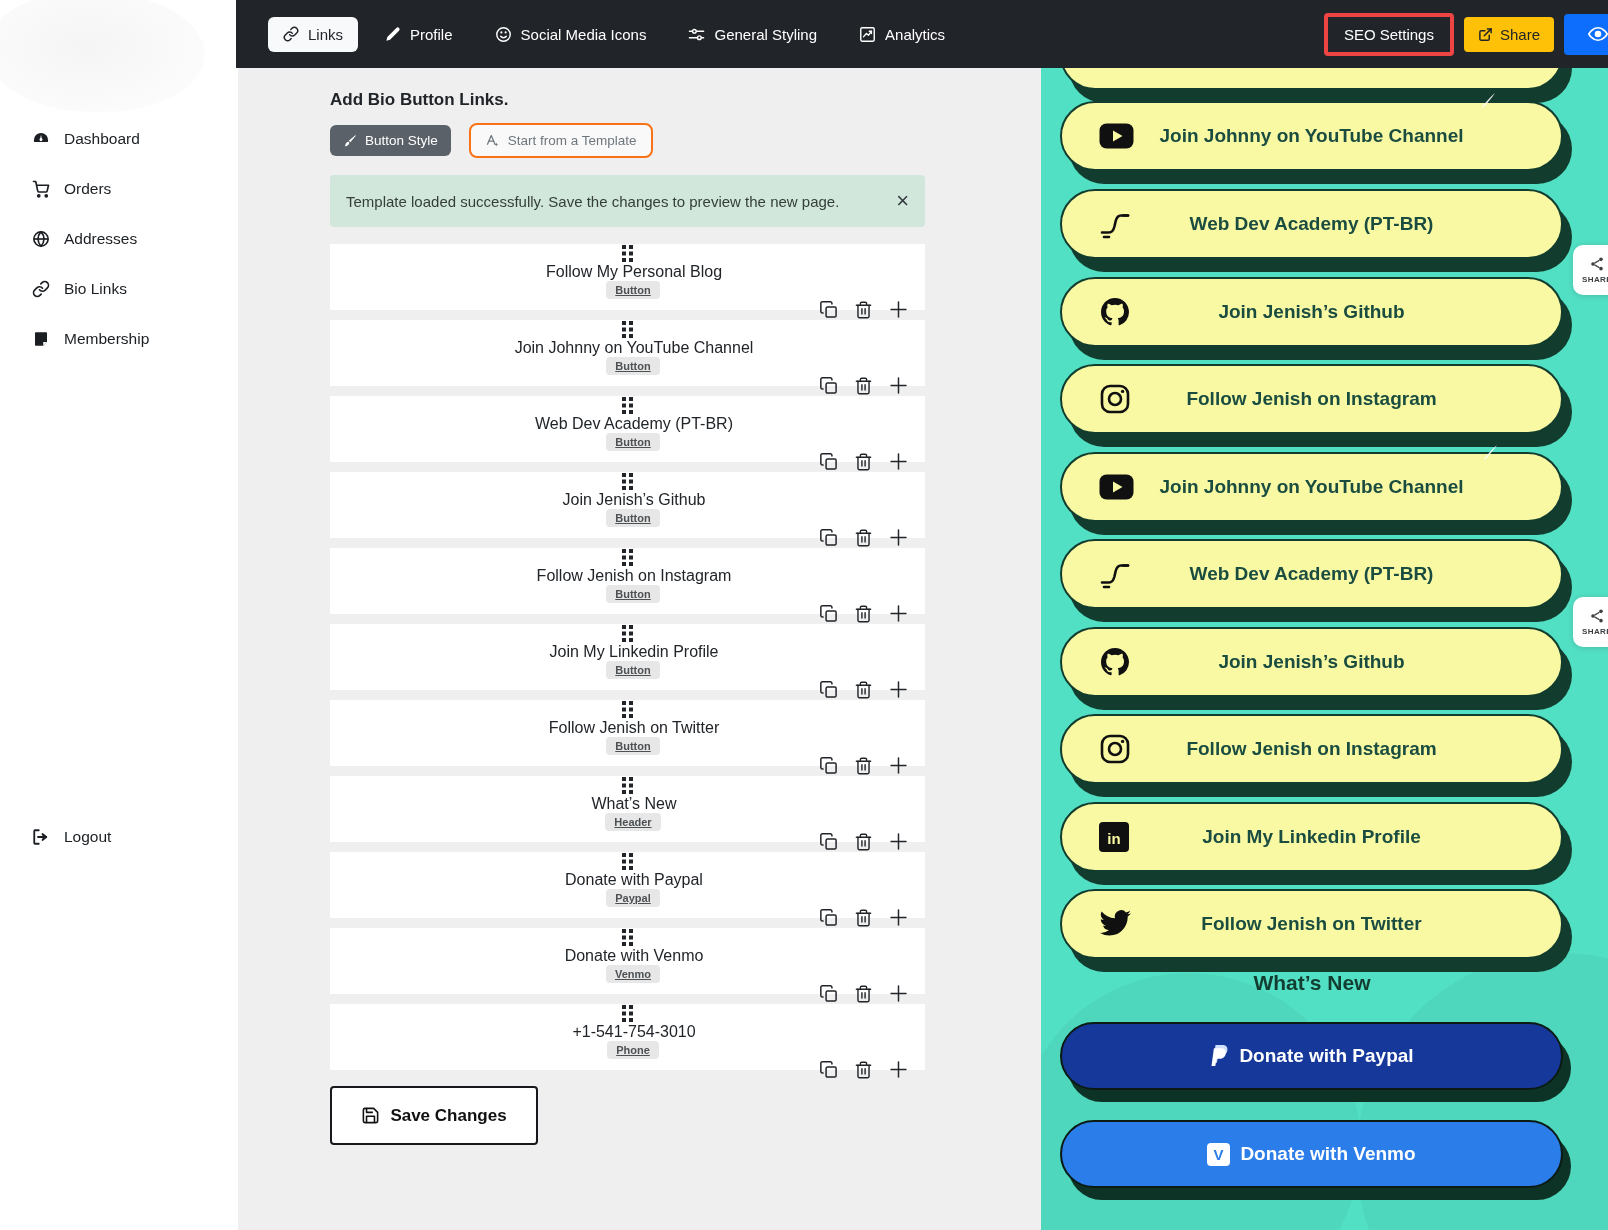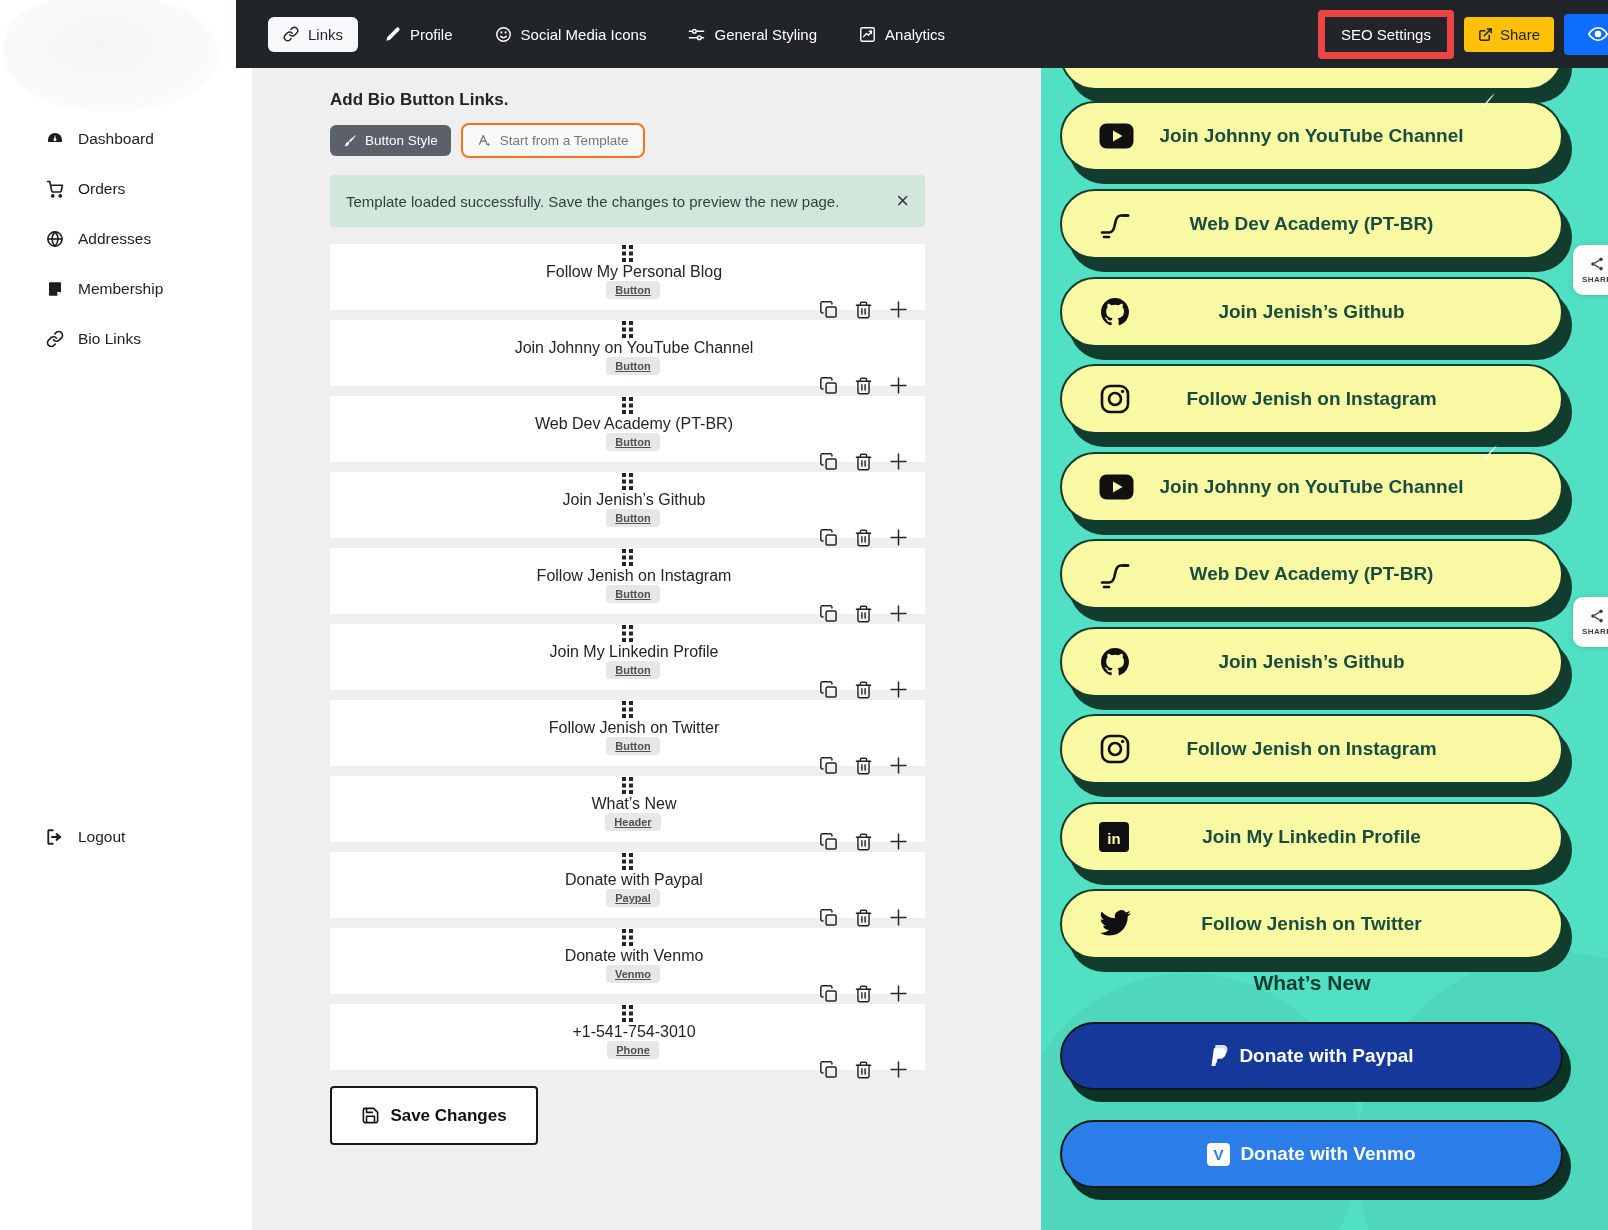--- a/index.html
+++ b/index.html
@@ -4,50 +4,50 @@
 <style>
   * { box-sizing: border-box; margin:0; padding:0; }
   html,body { width:1608px; height:1230px; }
   body {
     font-family:"Liberation Sans","DejaVu Sans",sans-serif;
     position:relative; overflow:hidden; background:#ffffff; color:#212529;
   }
   svg { display:block; }
 
   
-  .sidebar { position:absolute; left:16px; top:0; width:236px; height:1230px; background:#fff; z-index:2; }
+  .sidebar { position:absolute; left:2px; top:0; width:236px; height:1230px; background:#fff; z-index:2; }
   .logo-blob { position:absolute; left:-12px; top:-8px; width:215px; height:120px;
     background:radial-gradient(ellipse at 45% 45%, #f5f5f5 0%, #fafafa 60%, transparent 100%);
     border-radius:45% 55% 50% 50%; }
   .side-menu { position:absolute; top:114px; left:0; width:100%; }
   .side-item { display:flex; align-items:center; gap:14px; height:50px; padding-left:30px;
     font-size:15.5px; color:#1b1f23; cursor:pointer; }
   .side-item svg { flex:0 0 auto; }
   .logout-item { position:absolute; top:812px; left:0; }
 
   
   .topnav { position:absolute; left:236px; top:0; width:1372px; height:68px; background:#212529;
     display:flex; align-items:center; padding-left:32px; z-index:6; }
   .tab { display:flex; align-items:center; gap:9px; color:#fff; font-size:15px;
     padding:9px 15px; border-radius:6px; cursor:pointer; white-space:nowrap; }
   .tab.active { background:#f8f9fa; color:#212529; }
   .tab + .tab { margin-left:12px; }
   .nav-right { margin-left:auto; display:flex; align-items:center; gap:10px; margin-right:-24px; }
-  .btn-seo { border:7px solid #ef4444; color:#fff; background:transparent; font-size:15px;
+  .btn-seo { border:4px solid #ef4444; color:#fff; background:transparent; font-size:15px;
     padding:9px 16px; border-radius:4px; cursor:pointer; white-space:nowrap; }
   .btn-share { background:#ffc107; color:#212529; font-size:15px; padding:9px 14px; border-radius:4px;
     display:flex; align-items:center; gap:7px; cursor:pointer; white-space:nowrap; }
   .btn-eye { width:68px; height:41px; background:#0d6efd; border-radius:4px;
     display:flex; align-items:center; justify-content:center; cursor:pointer; }
 
   
   .main { position:absolute; left:236px; top:68px; width:805px; height:1162px; background:#efefef;
     padding:22px 0 0 94px; z-index:1; }
   .main-heading { font-size:17px; font-weight:700; color:#212529; }
-  .toolbar { display:flex; gap:10px; margin-top:13px; align-items:center; }
+  .toolbar { display:flex; gap:18px; margin-top:13px; align-items:center; }
   .btn-style { background:#5b6168; color:#fff; font-size:13.5px; padding:8px 13px; border-radius:6px;
     display:flex; align-items:center; gap:8px; cursor:pointer; }
   .btn-template { background:rgba(255,255,255,.6); border:2px solid #f97316; color:#6f777e;
     font-size:13.5px; padding:8px 14px; border-radius:8px; display:flex; align-items:center; gap:8px; cursor:pointer; }
   .alert { margin-top:17px; width:595px; height:52px; background:#d2e7db; border-radius:4px;
     display:flex; align-items:center; padding:0 16px; }
   .alert-text { font-size:15px; color:#343f3a; }
   .alert-close { margin-left:auto; font-size:22px; line-height:1; color:#343a40; cursor:pointer; font-weight:300; }
   .rows { margin-top:17px; width:595px; display:flex; flex-direction:column; gap:10px; }
   .row-card { height:66px; background:#fff; display:flex; align-items:center; padding:0 16px;flex-direction:column; }
@@ -117,35 +117,35 @@
           <svg width="18" height="18" viewBox="0 0 24 24" fill="none" stroke="currentColor" stroke-width="2.2">
             <circle cx="12" cy="12" r="9.5"></circle>
             <line x1="2.5" y1="12" x2="21.5" y2="12"></line>
             <path d="M12 2.5a14 14 0 0 1 4 9.5 14 14 0 0 1-4 9.5 14 14 0 0 1-4-9.5 14 14 0 0 1 4-9.5z"></path>
           </svg>
         </span>
       <span>Addresses</span>
     </div>
     <div class="side-item">
       <span>
+          <svg width="18" height="18" viewBox="0 0 24 24" fill="none" stroke="currentColor" stroke-width="2.2" stroke-linecap="round" stroke-linejoin="round">
+            <path d="M10 13a5 5 0 0 0 7.54.54l3-3a5 5 0 0 0-7.07-7.07l-1.72 1.71"></path>
+            <path d="M14 11a5 5 0 0 0-7.54-.54l-3 3a5 5 0 0 0 7.07 7.07l1.71-1.71"></path>
+          </svg>
+        </span>
+      <span>Bio Links</span>
+    </div>
+    <div class="side-item">
+      <span>
           <svg width="18" height="18" viewBox="0 0 24 24">
             <path d="M5 3h14a1 1 0 0 1 1 1v12l-5 5H5a1 1 0 0 1-1-1V4a1 1 0 0 1 1-1z" fill="currentColor"></path>
             <path d="M15 21v-5h5z" fill="#fff"></path>
           </svg>
         </span>
       <span>Membership</span>
-    </div>
-    <div class="side-item">
-      <span>
-          <svg width="18" height="18" viewBox="0 0 24 24" fill="none" stroke="currentColor" stroke-width="2.2" stroke-linecap="round" stroke-linejoin="round">
-            <path d="M10 13a5 5 0 0 0 7.54.54l3-3a5 5 0 0 0-7.07-7.07l-1.72 1.71"></path>
-            <path d="M14 11a5 5 0 0 0-7.54-.54l-3 3a5 5 0 0 0 7.07 7.07l1.71-1.71"></path>
-          </svg>
-        </span>
-      <span>Bio Links</span>
     </div>
   </div>
   <div class="side-item logout-item">
     <span>
         <svg width="18" height="18" viewBox="0 0 24 24" fill="none" stroke="currentColor" stroke-width="2.4" stroke-linecap="round" stroke-linejoin="round">
           <path d="M9 21H4a1 1 0 0 1-1-1V4a1 1 0 0 1 1-1h5"></path>
           <polyline points="14 16 19 12 14 8" fill="currentColor"></polyline>
           <line x1="8" y1="12" x2="19" y2="12"></line>
         </svg>
       </span>

